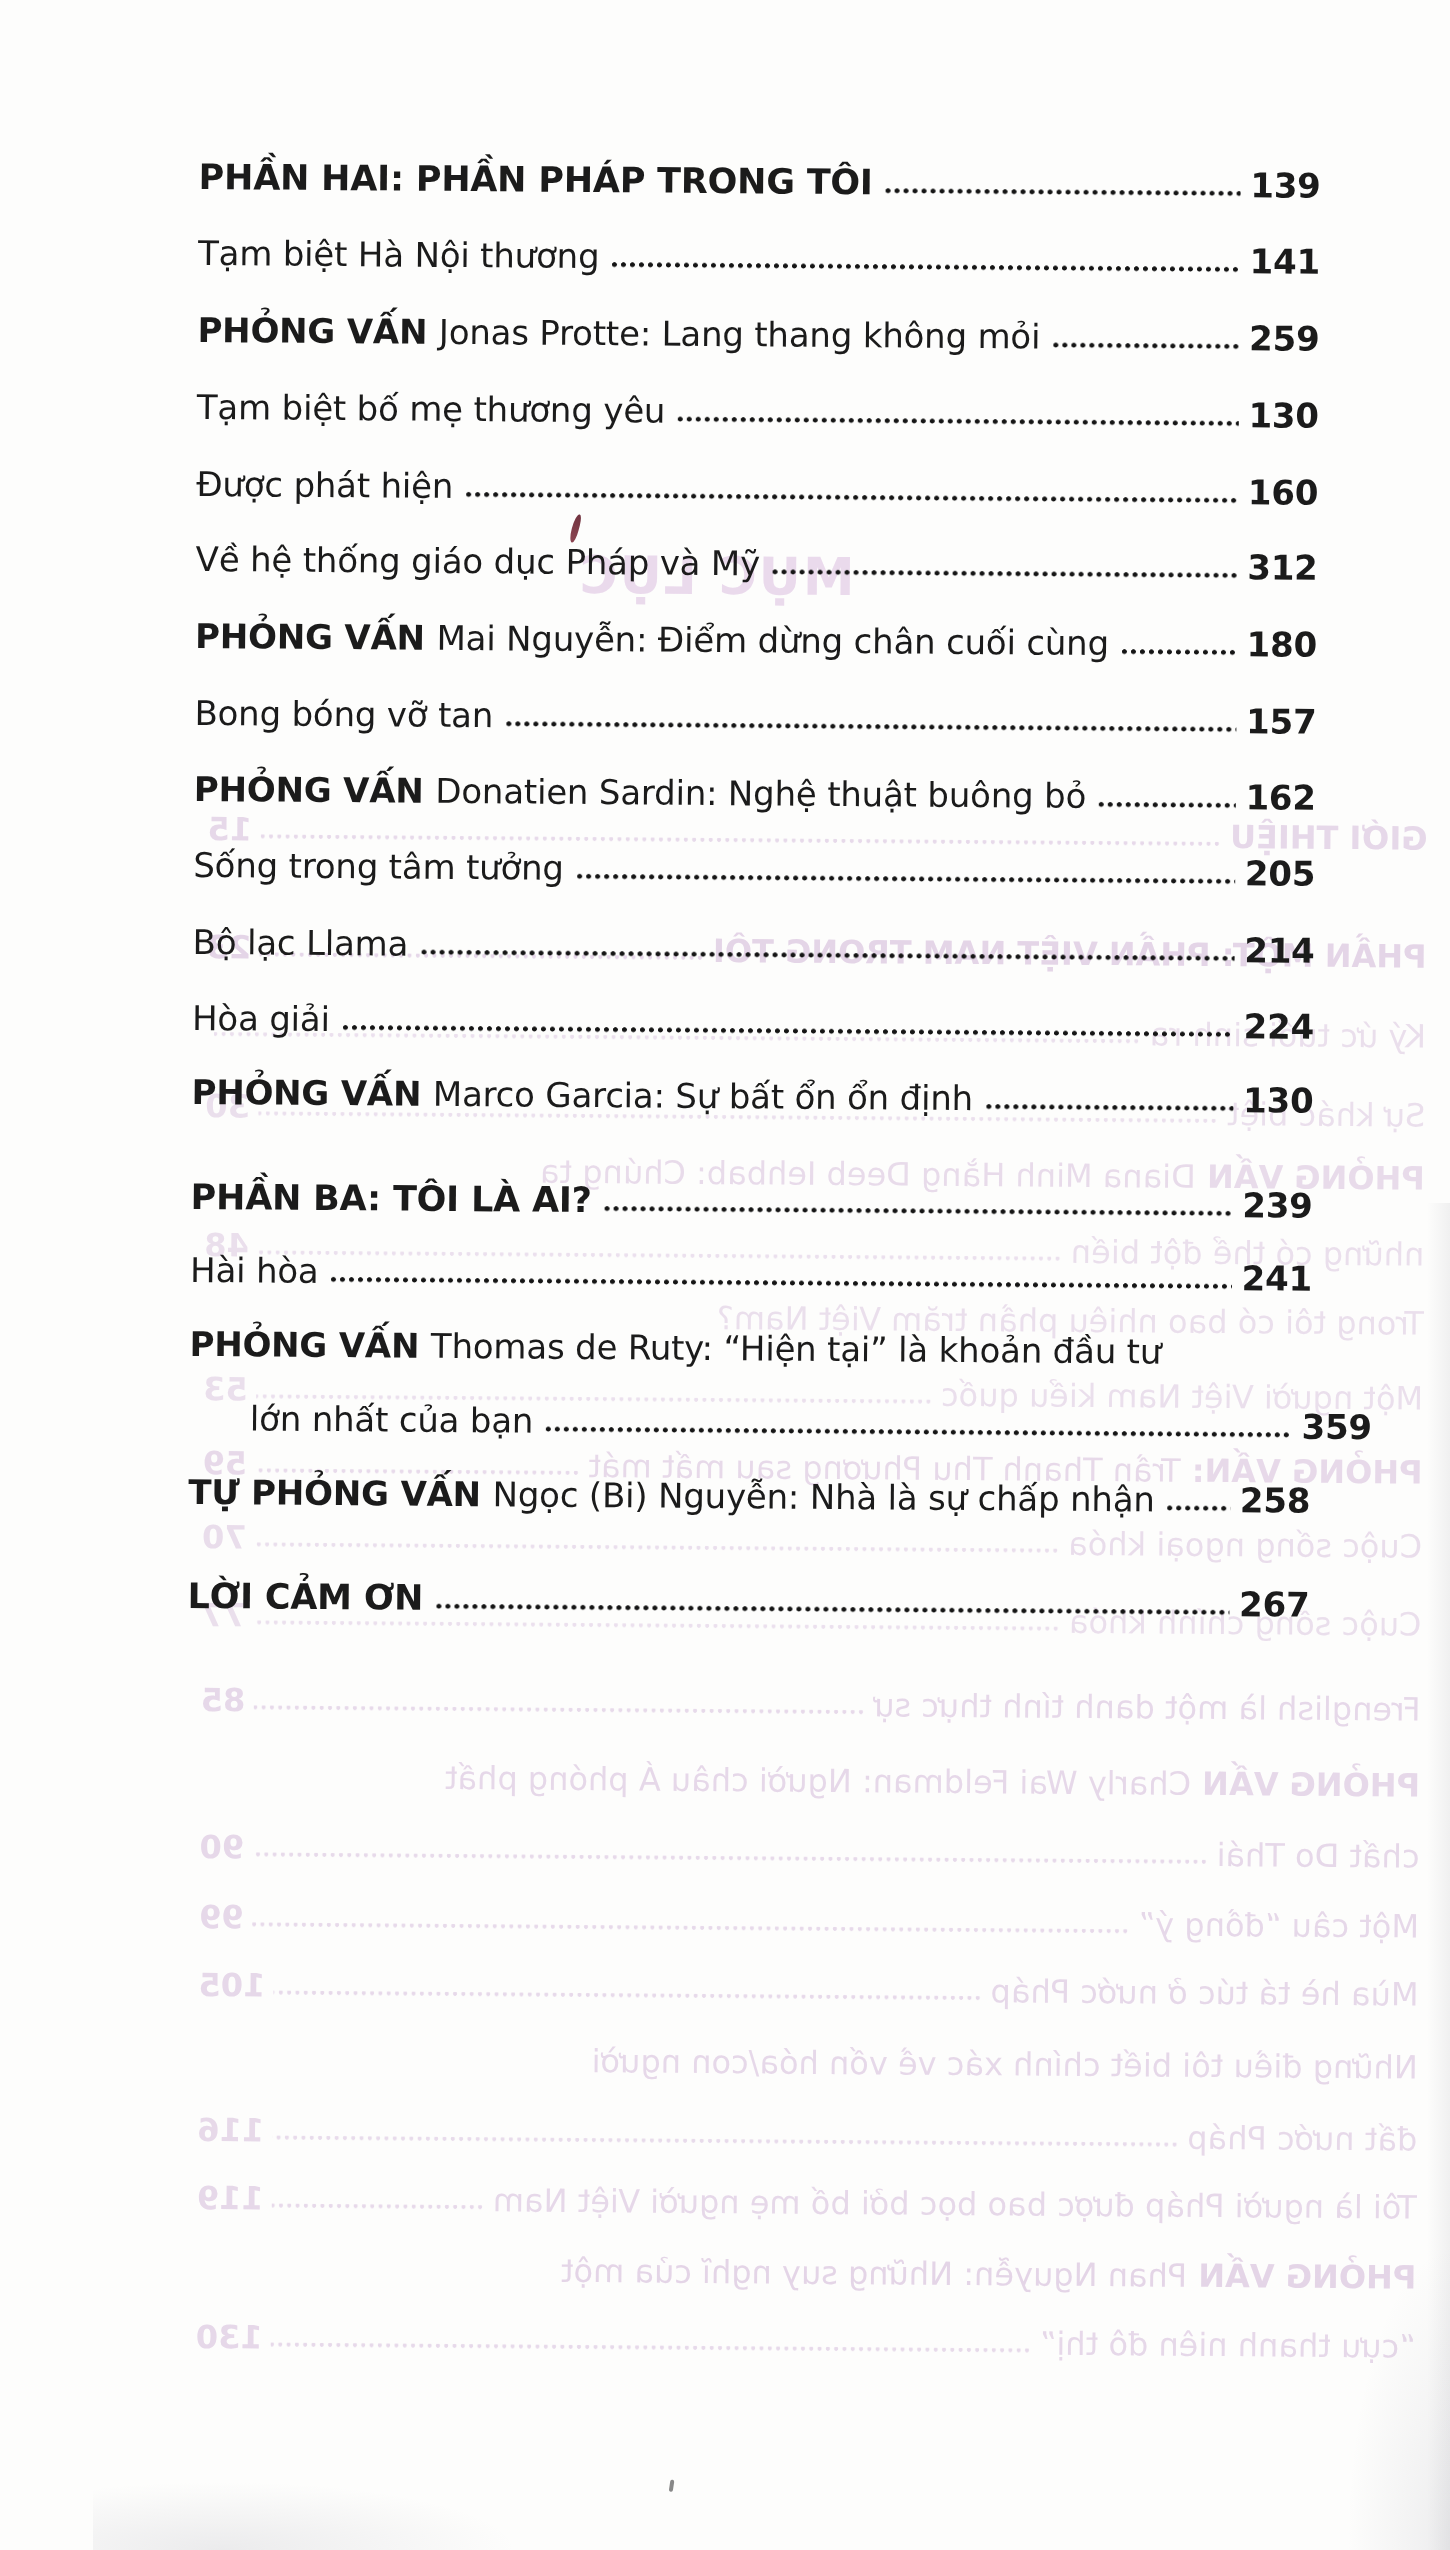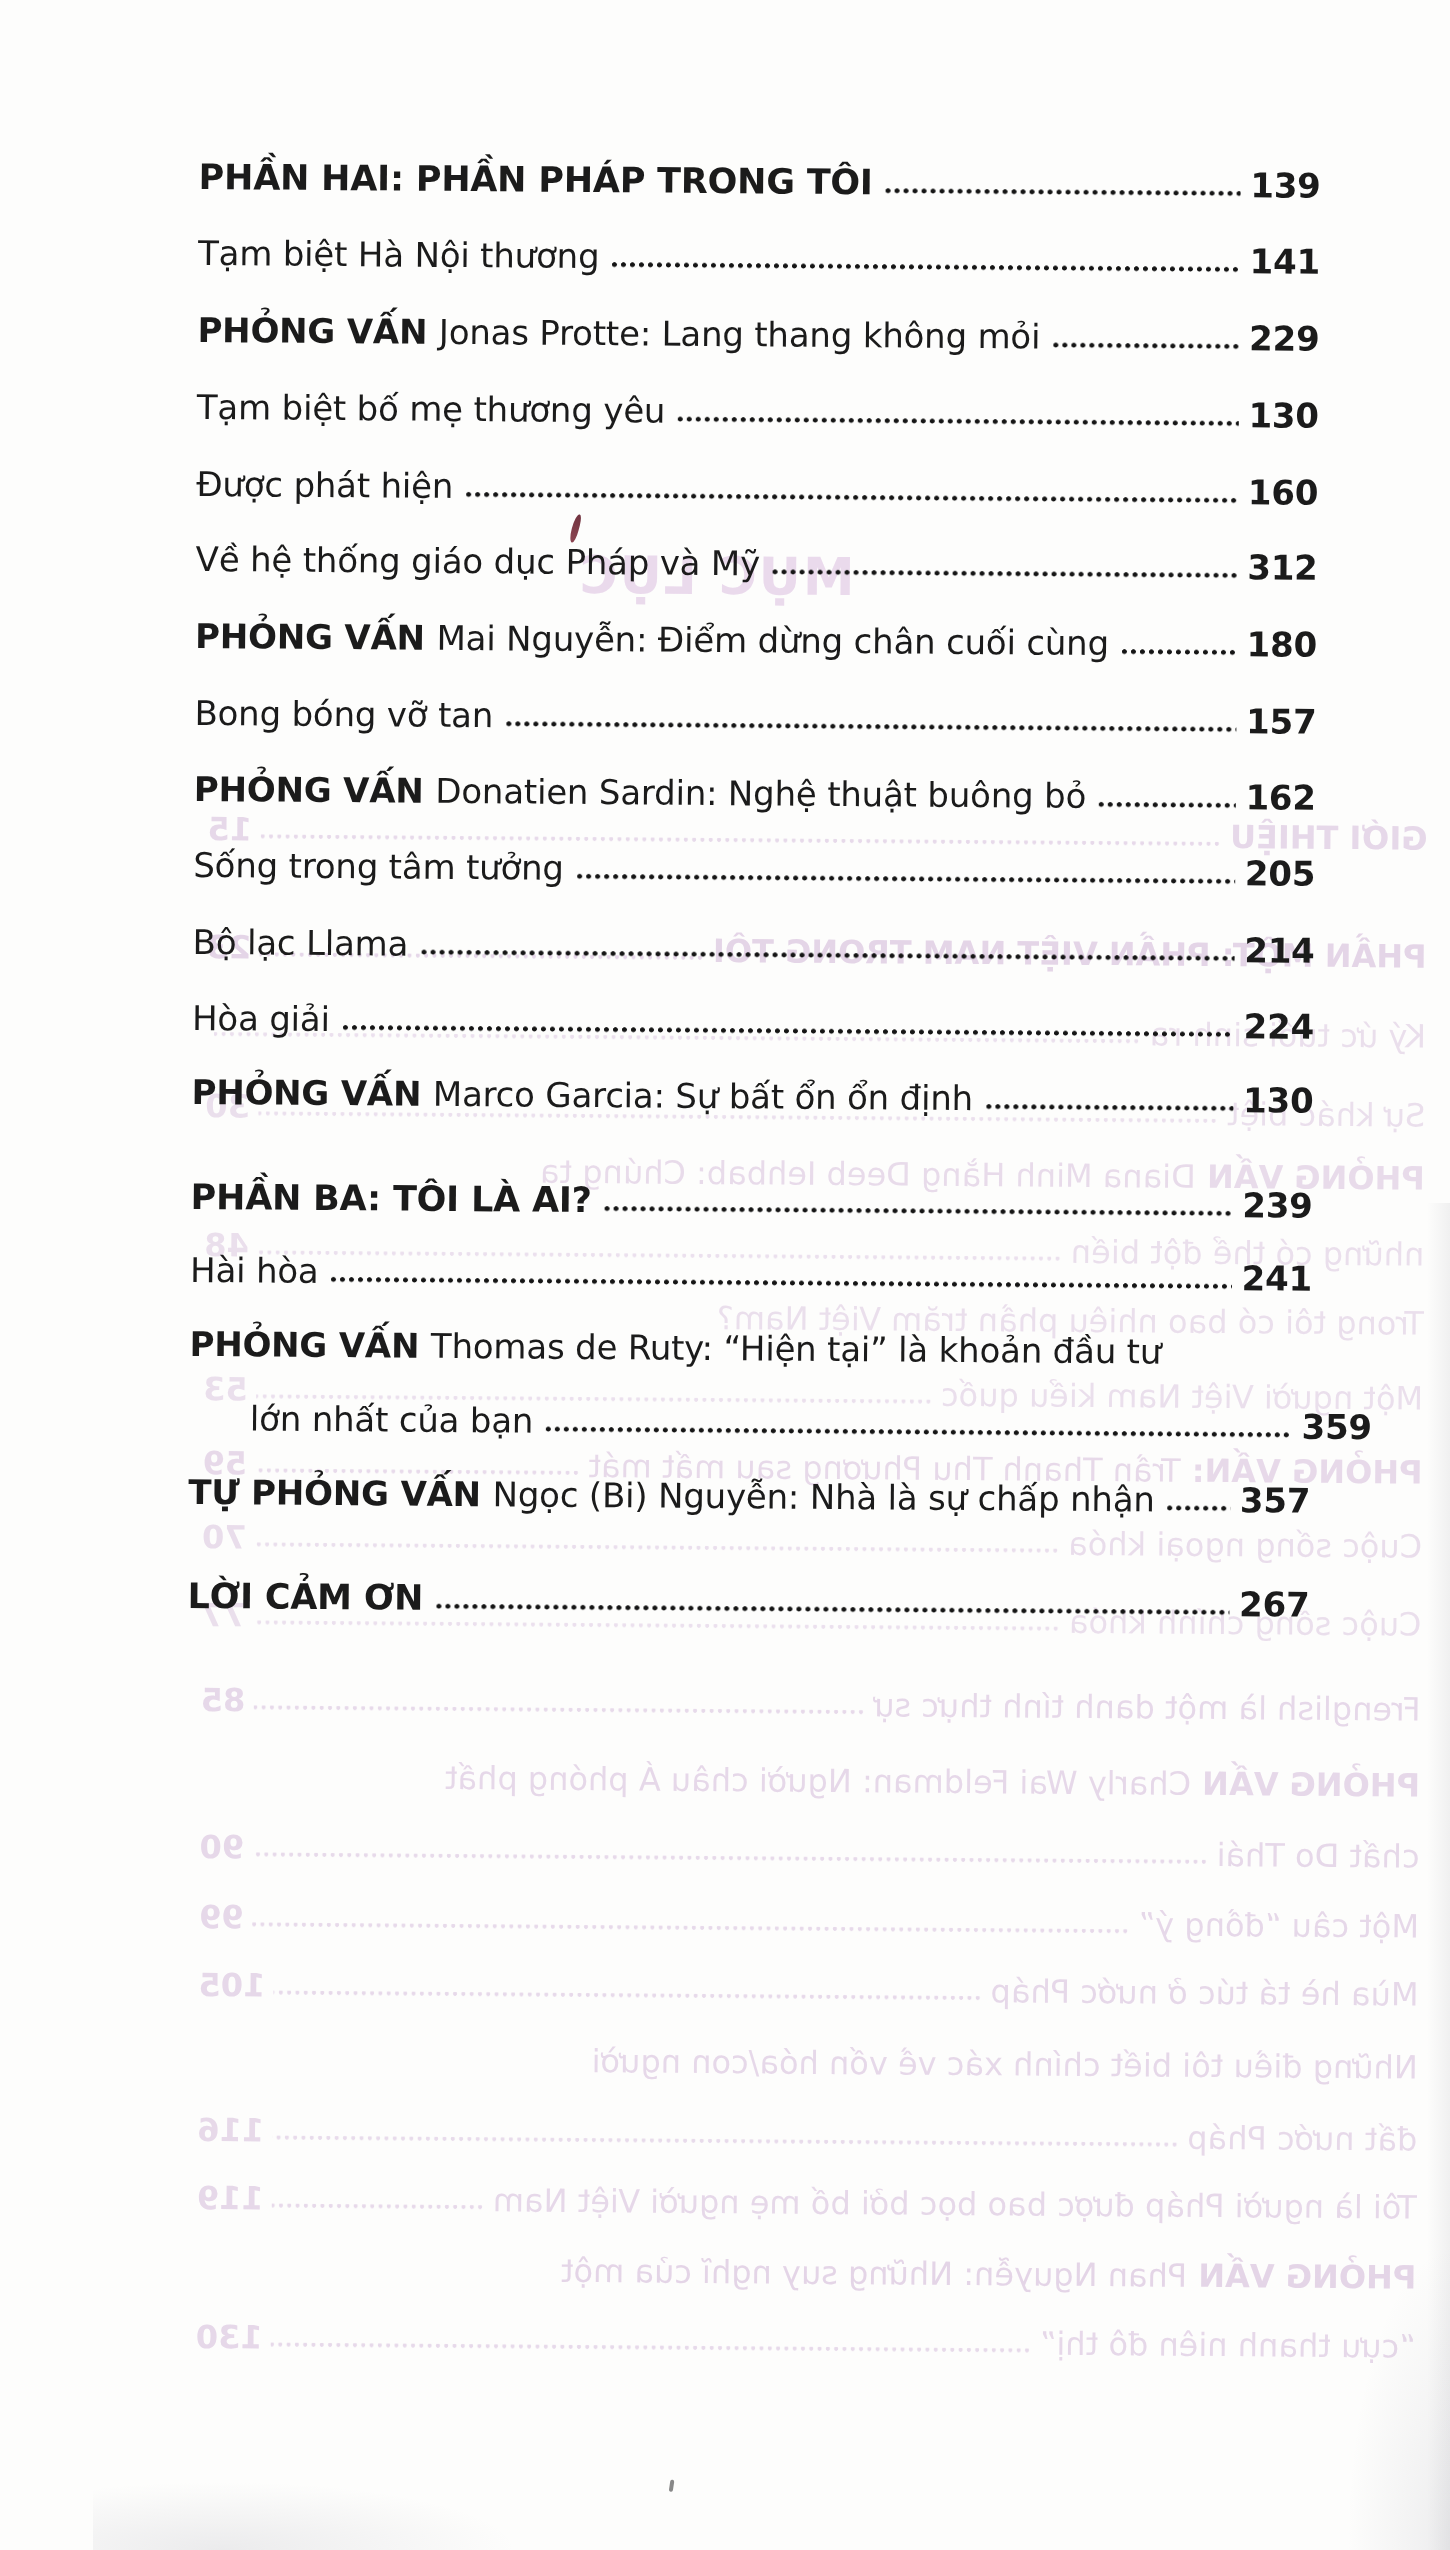--- a/index.html
+++ b/index.html
@@ -185,21 +185,21 @@
           <span class="pg">139</span>
         </div>
         <div class="row" style="top: 234px;">
           <span class="lbl"><b></b><span>Tạm biệt Hà Nội thương</span></span>
           <span class="dots"></span>
           <span class="pg">141</span>
         </div>
         <div class="row" style="top: 311px;">
           <span class="lbl"><b>PHỎNG VẤN </b><span>Jonas Protte: Lang thang không mỏi</span></span>
           <span class="dots"></span>
-          <span class="pg">229</span>
+          <span class="pg">259</span>
         </div>
         <div class="row" style="top: 388px;">
           <span class="lbl"><b></b><span>Tạm biệt bố mẹ thương yêu</span></span>
           <span class="dots"></span>
           <span class="pg">130</span>
         </div>
         <div class="row" style="top: 465px;">
           <span class="lbl"><b></b><span>Được phát hiện</span></span>
           <span class="dots"></span>
           <span class="pg">160</span>
@@ -258,21 +258,21 @@
           <span class="lbl"><b>PHỎNG VẤN </b><span>Thomas de Ruty: “Hiện tại” là khoản đầu tư</span></span>
         </div>
         <div class="row" style="top: 1399px; padding-left: 61px;">
           <span class="lbl"><b></b><span>lớn nhất của bạn</span></span>
           <span class="dots"></span>
           <span class="pg">359</span>
         </div>
         <div class="row" style="top: 1473px;">
           <span class="lbl"><b>TỰ PHỎNG VẤN </b><span>Ngọc (Bi) Nguyễn: Nhà là sự chấp nhận</span></span>
           <span class="dots"></span>
-          <span class="pg">357</span>
+          <span class="pg">258</span>
         </div>
         <div class="row heading" style="top: 1576px;">
           <span class="lbl"><b></b><span>LỜI CẢM ƠN</span></span>
           <span class="dots"></span>
           <span class="pg">267</span>
         </div>
       </div>
 
     <div class="pen-mark"></div>
     <div class="ink-speck"></div>

